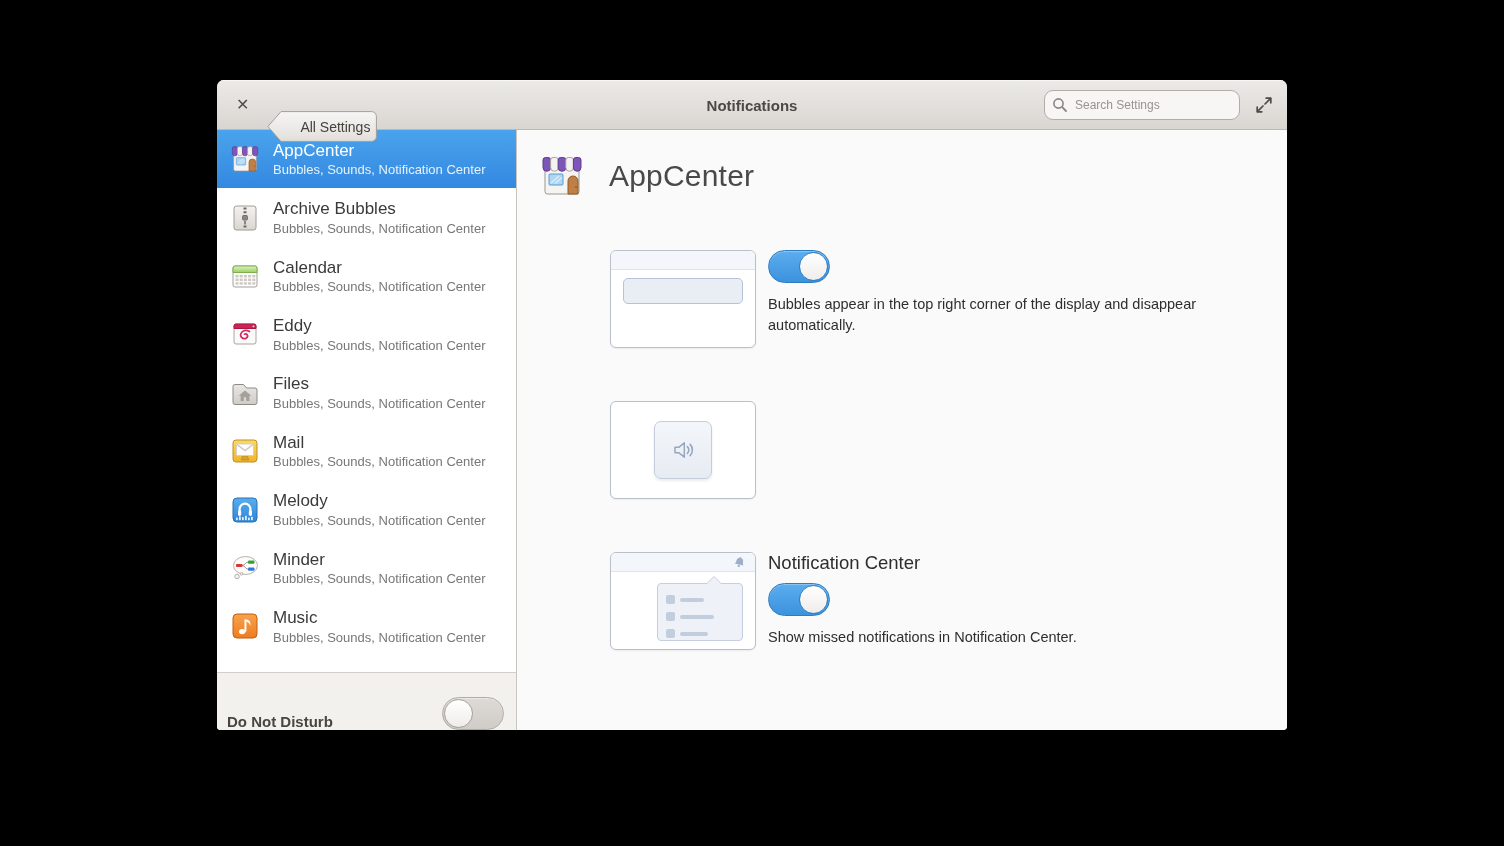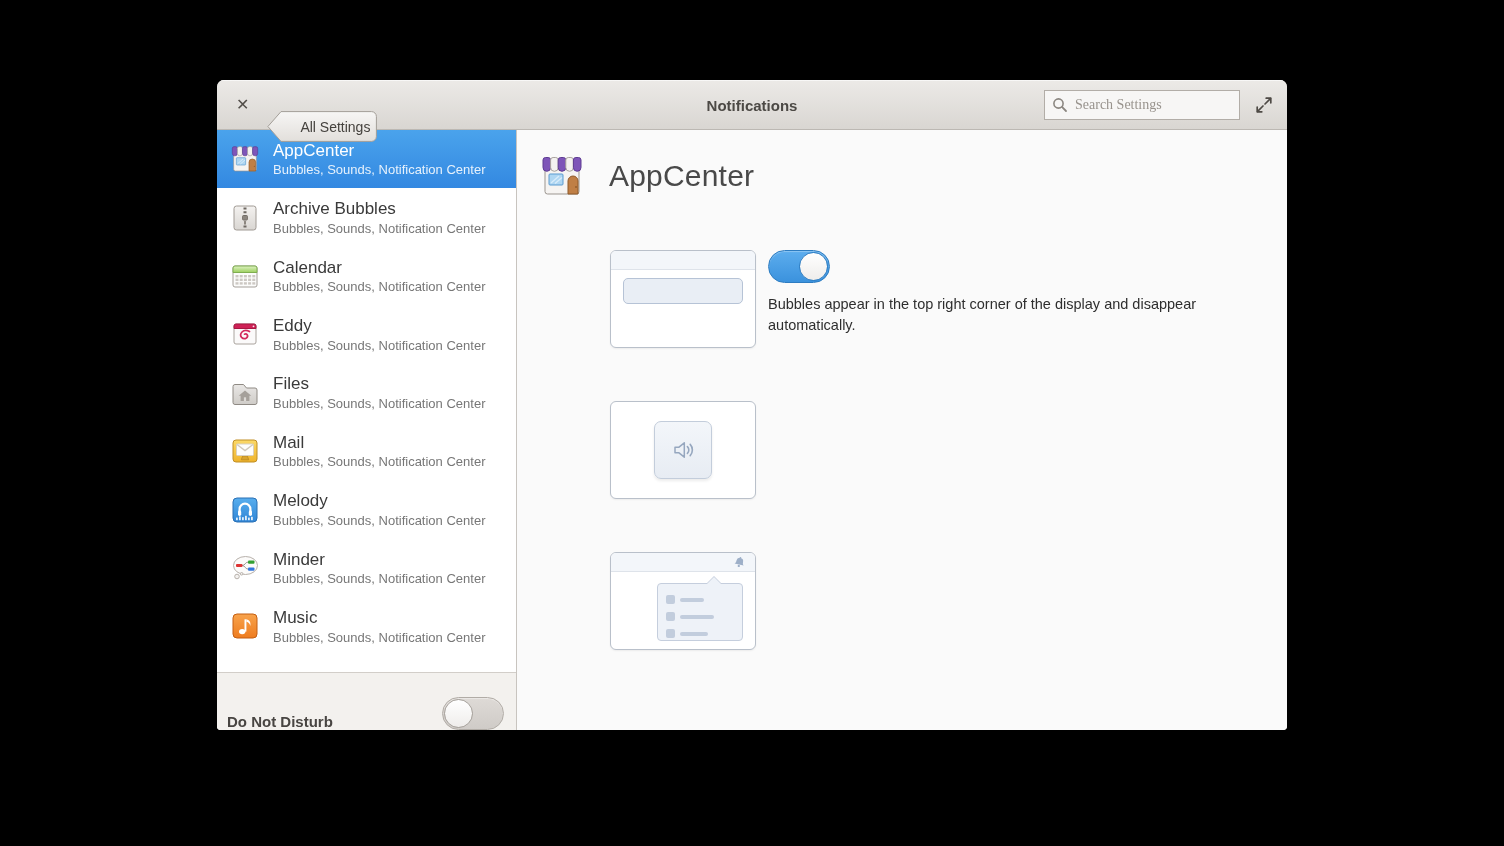--- a/index.html
+++ b/index.html
@@ -21,23 +21,23 @@
     margin:0 18px 0 6px; line-height:1; }
   .back-btn { position:relative; width:110px; height:31px;margin-top:44px; }
   .back-btn .label { position:absolute; left:26px; right:0; top:0; bottom:0;
     display:flex; align-items:center; justify-content:center;
     font-size:14px; color:#45423e; }
   .hdr-title { position:absolute; left:50%; top:50%; transform:translate(-50%,-50%);
     font-size:15px; font-weight:bold; color:#4c4945; }
   .hdr-right { margin-left:auto; display:flex; align-items:center; gap:14px; }
   .search-wrap { position:relative; width:196px; height:30px; }
   .search-wrap input { width:100%; height:100%; border:1px solid #b2ada7;
-    border-radius:0; background:#f7f6f5; padding:0 8px 0 30px;
-    font-size:14px; color:#3a3733; outline:none;
-    font-family:Liberation Serif, serif; }
+    border-radius:9px; background:#f7f6f5; padding:0 8px 0 30px;
+    font-size:12px; color:#3a3733; outline:none;
+    font-family:Liberation Sans, sans-serif; }
   .search-wrap input::placeholder { color:#98938d; }
   .search-wrap .mag { position:absolute; left:8px; top:7px; }
 
   
   .content { flex:1; display:flex; min-height:0; }
 
   
   .sidebar { width:300px; flex:0 0 300px; background:#fff;
     border-right:1px solid #c8c4bf; display:flex; flex-direction:column; }
   .app-list { flex:1; overflow:hidden; }
@@ -391,18 +391,25 @@
               <div class="nc-row">
                   <span class="sq"></span>
                   <span class="ln" style="width:34px"></span>
                 </div>
               <div class="nc-row">
                   <span class="sq"></span>
                   <span class="ln" style="width:28px"></span>
                 </div>
             </div>
           </div>
+          <div class="sec-text">
+            <div class="sec-title">Notification Center</div>
+            <div class="toggle on">
+                <div class="knob"></div>
+              </div>
+            <div class="sec-desc">Show missed notifications in Notification Center.</div>
+          </div>
         </div>
 
       </div>
     </div>
   </div>
 </div>
 
 </body></html>

